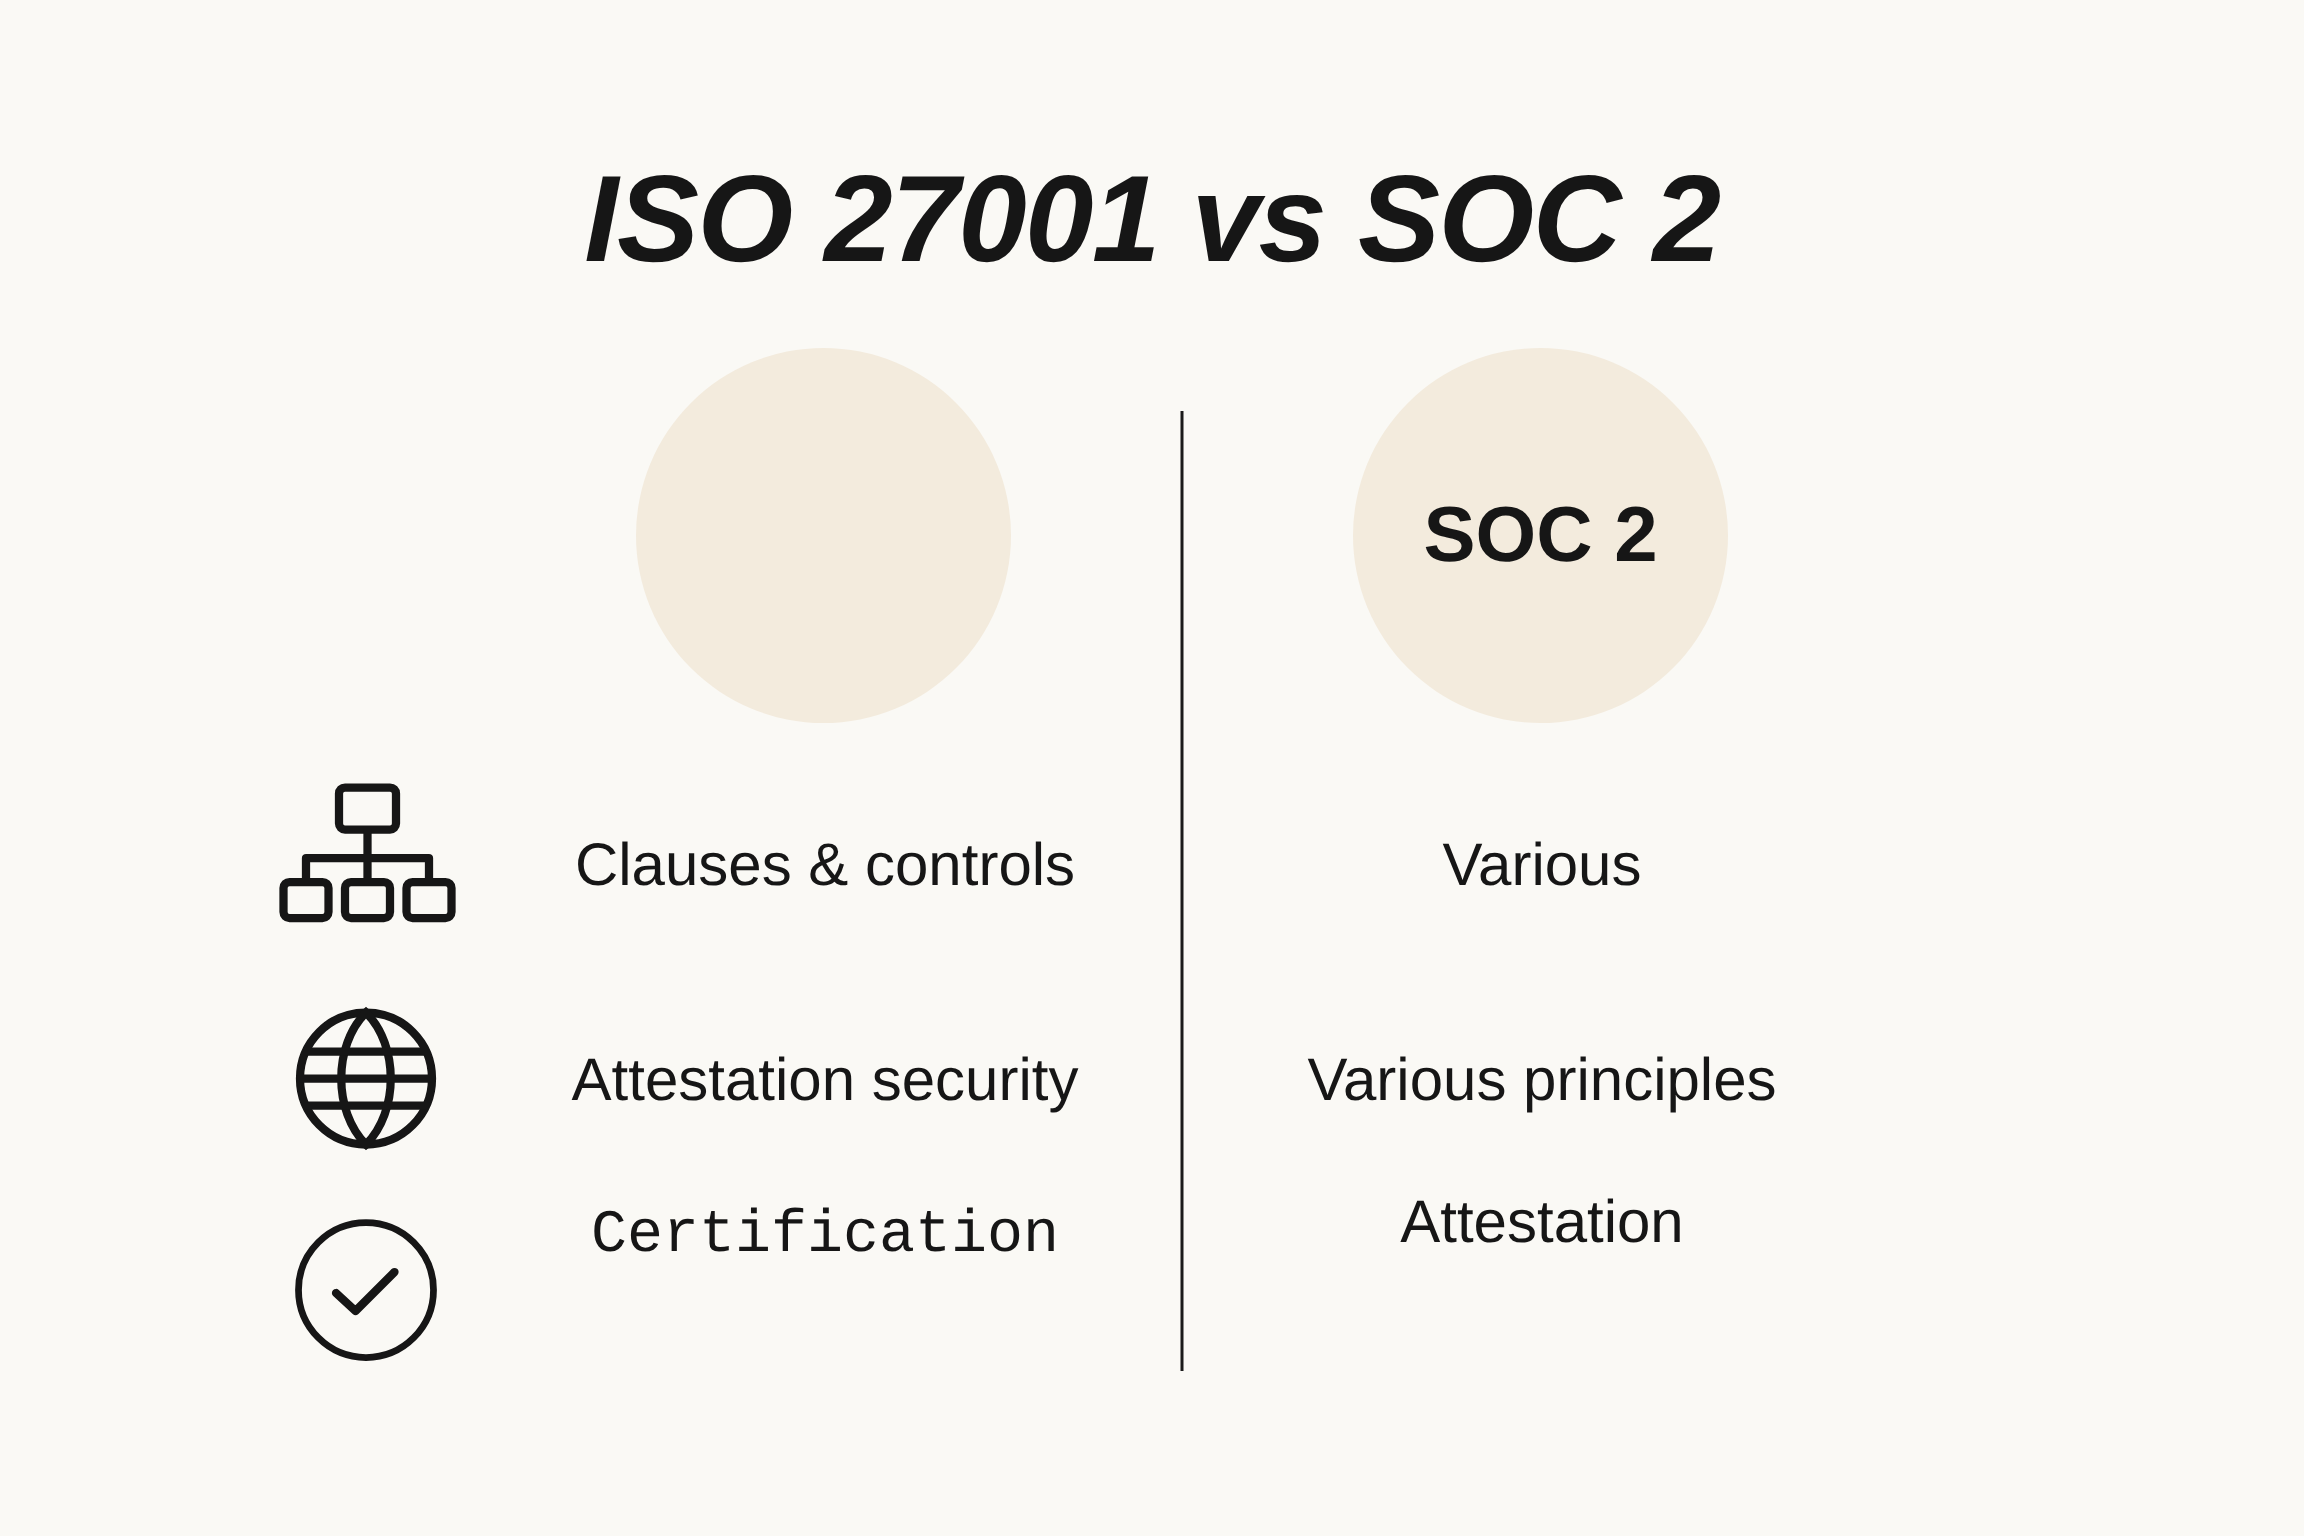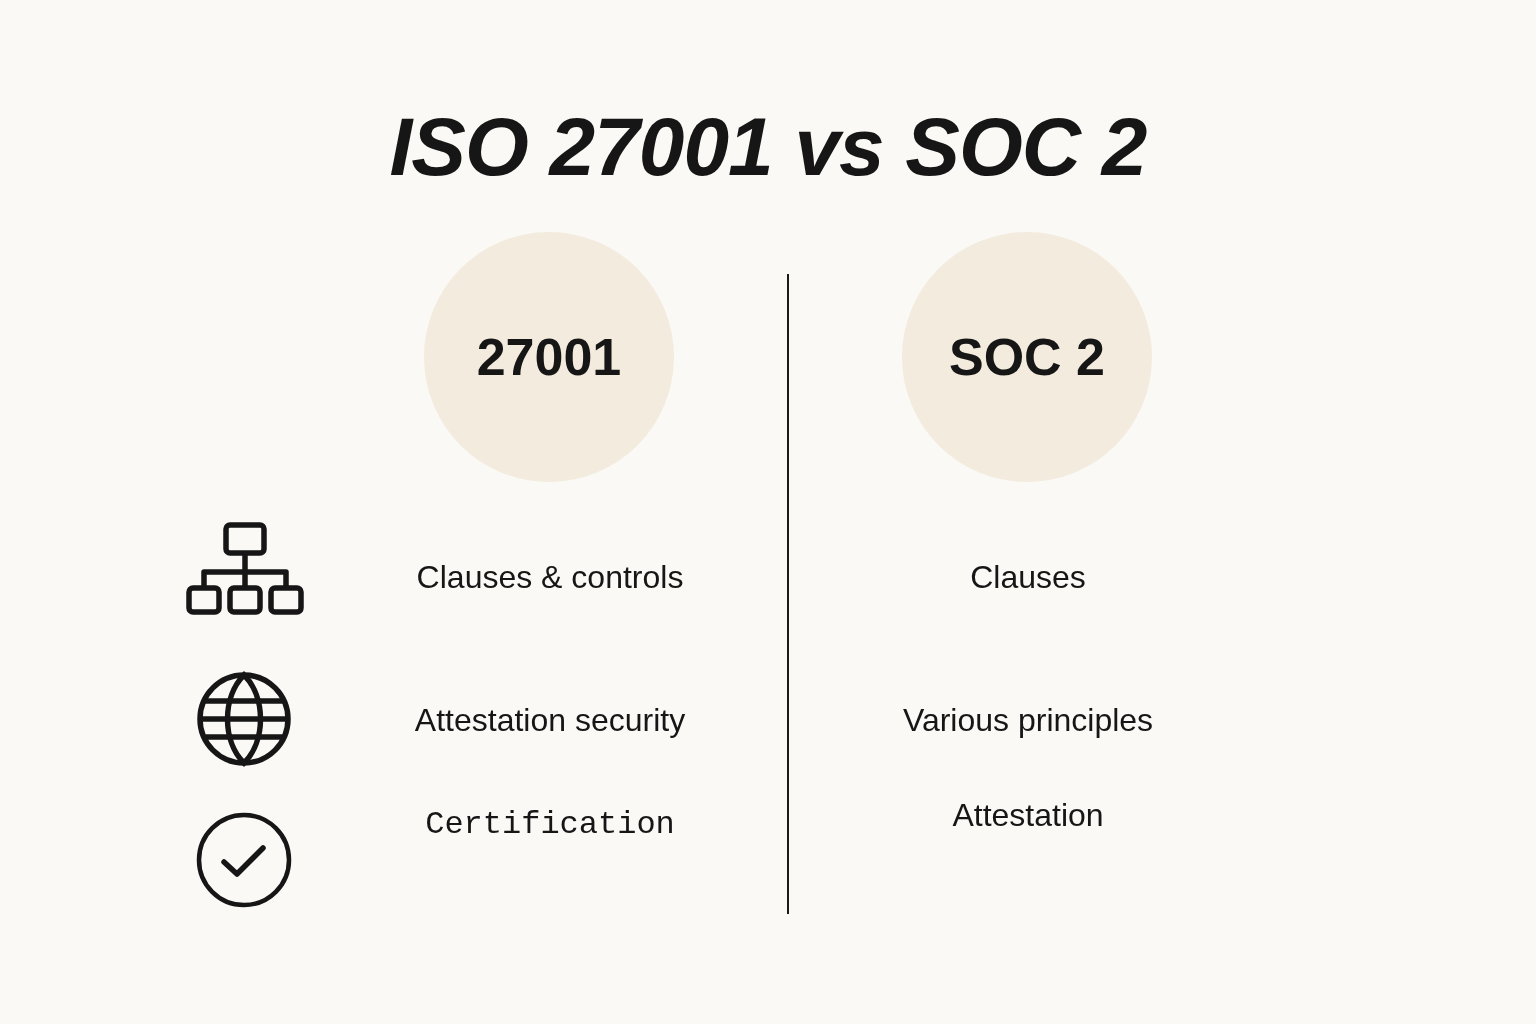--- a/index.html
+++ b/index.html
@@ -24,34 +24,33 @@
     .circle.iso { left: 424px; top: 232px; }
     .circle.soc { left: 902px; top: 232px; justify-content: center; }
     .circle span { display: block; }
     .divider {
       position: absolute; left: 787px; top: 274px; width: 2px; height: 640px;
       background: #1a1a1a;
     }
     .icon { position: absolute; }
     .icon svg { display: block; }
     .row-text {
-      position: absolute; font-size: 32px; line-height: 50px;
+      position: absolute; font-size: 40px; line-height: 50px;
       text-align: center; white-space: nowrap;
     }
     .left { left: 310px; width: 480px; }
     .right { left: 790px; width: 476px; }
   </style>
 </head>
 <body>
 
 <div class="title">ISO 27001 vs SOC 2</div>
 
 <div class="circle iso">
   <div>
-    <span>27001</span>
   </div>
 </div>
 
 <div class="circle soc">
   <span>SOC 2</span>
 </div>
 
 <div class="divider"></div>
 
 <div class="icon" style="left:184px; top:520px;">
@@ -77,15 +76,15 @@
   <svg width="96" height="96" viewBox="0 0 96 96" fill="none" stroke="#161616" stroke-width="4.5" stroke-linecap="round" stroke-linejoin="round">
     <circle cx="48" cy="48" r="45"></circle>
     <path d="M28 50 L41 62 L67 36" stroke-width="5.5"></path>
   </svg>
 </div>
 
 <div class="row-text left" style="top:552px;">Clauses &amp; controls</div>
 <div class="row-text left" style="top:695px;">Attestation security</div>
 <div class="row-text left" style="top:800px;font-family:Liberation Mono, monospace;">Certification</div>
 
-<div class="row-text right" style="top:552px;">Clauses</div>
+<div class="row-text right" style="top:552px;">Various</div>
 <div class="row-text right" style="top:695px;">Various principles</div>
 <div class="row-text right" style="top:790px;">Attestation</div>
 
 </body></html>

